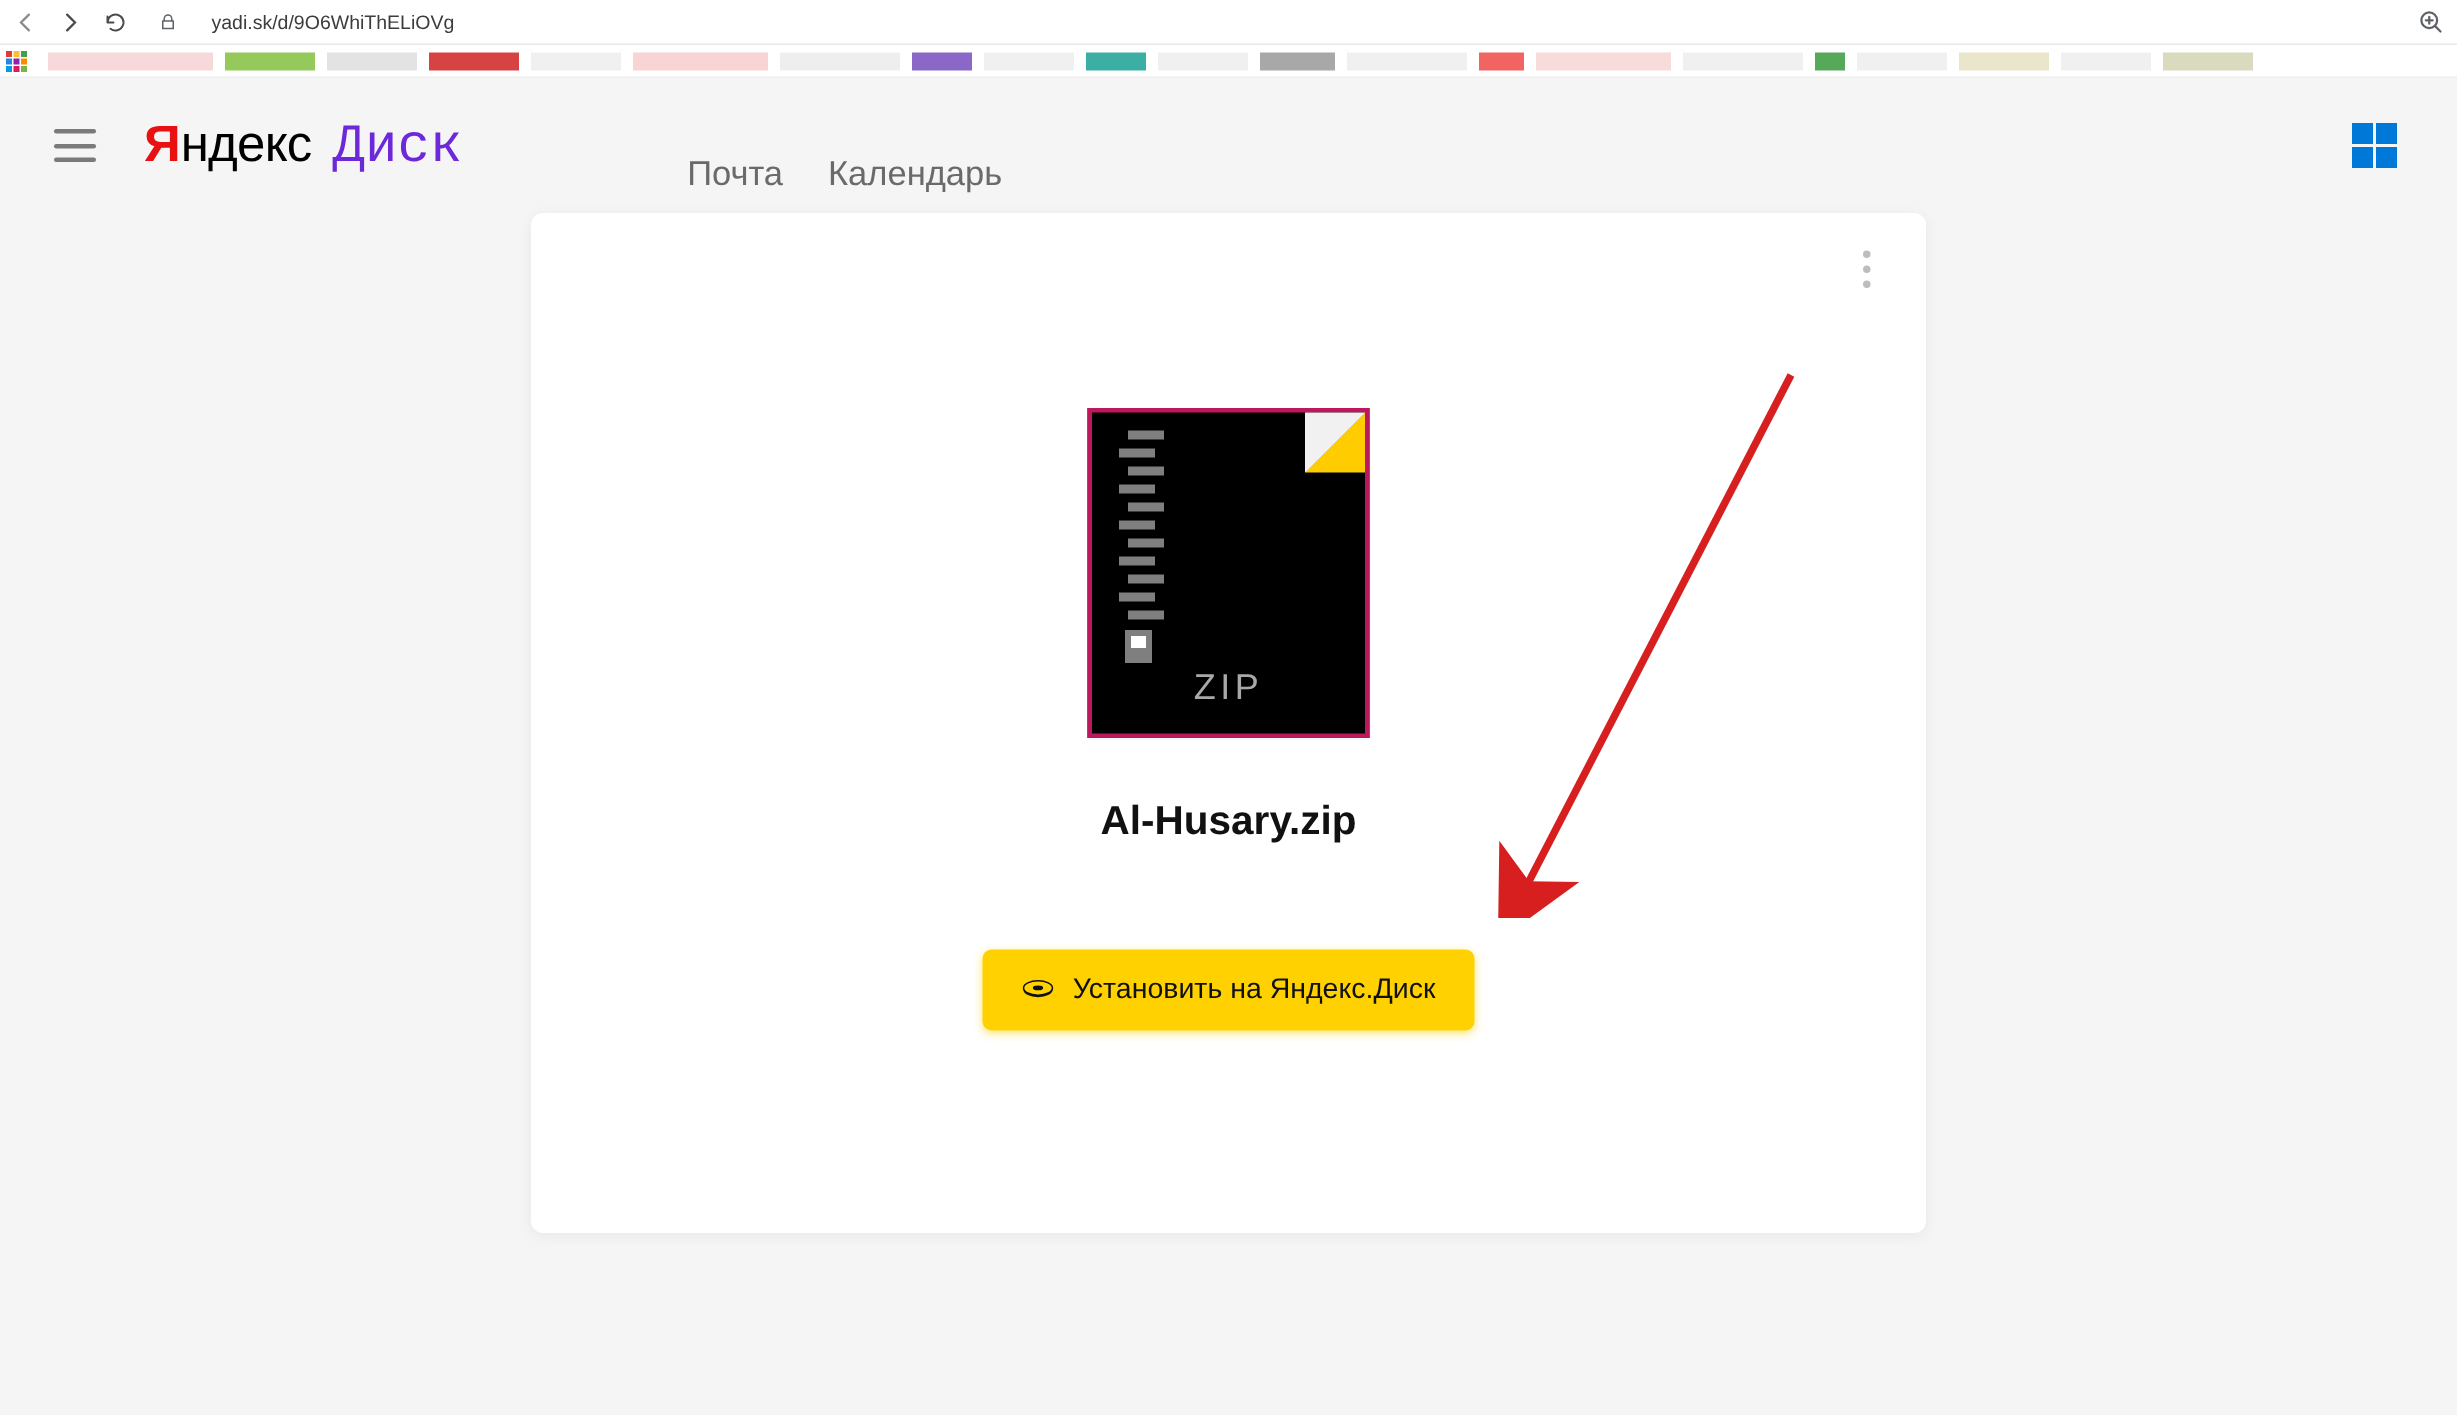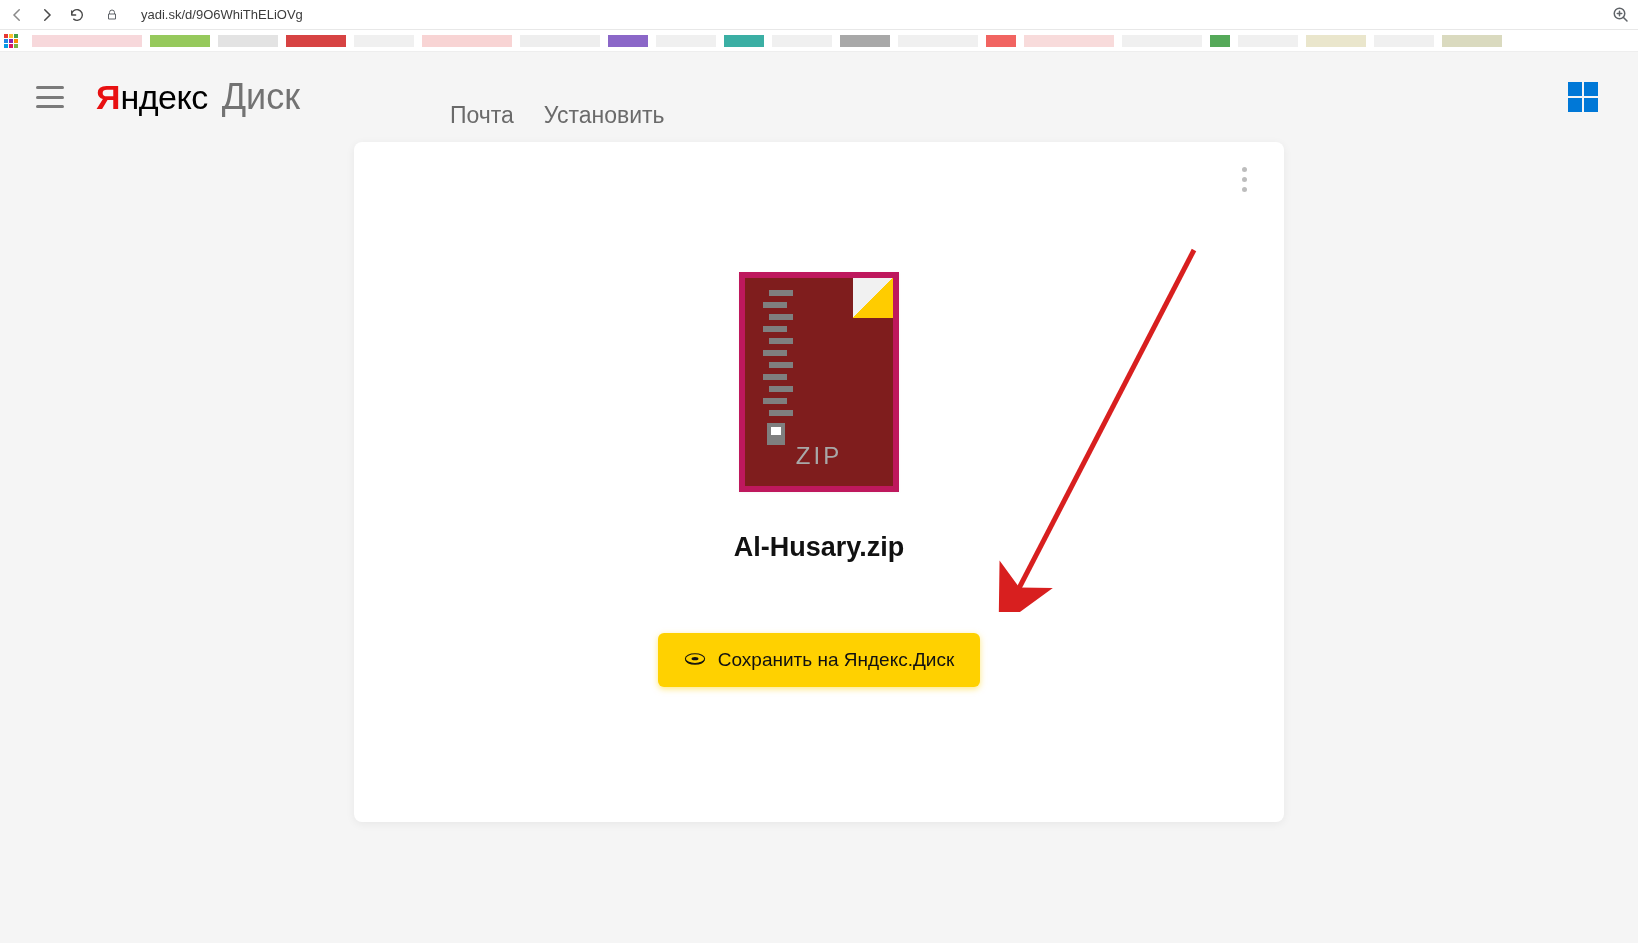--- a/index.html
+++ b/index.html
@@ -75,21 +75,21 @@
   }
   .hamburger div { height: 3px; background: currentColor; border-radius: 2px; }
 
   .logo {
     display: flex; align-items: baseline; gap: 6px;
     font-size: 34px; font-weight: 400;
     cursor: pointer;
   }
   .logo .y-red { color: #e81011; font-weight: 700; }
   .logo .y-black { color: #000; font-weight: 400; letter-spacing: -0.5px; }
-  .logo .disk { color: #737373; font-weight: 300; font-family: Liberation Sans, sans-serif; font-style: normal; margin-left: 8px; font-size: 36px; }
+  .logo .disk { color: #6d28d9; font-weight: 300; font-family: Liberation Mono, monospace; font-style: normal; margin-left: 8px; font-size: 36px; }
 
   .nav-links {
     margin-left: 150px;
     display: flex; gap: 30px;
     font-size: 23px;
     color: #6a6a6a;
     margin-top: 36px;
   }
   .nav-links a { color: #6a6a6a; text-decoration: none; cursor: pointer; }
 
@@ -122,23 +122,23 @@
     display: flex; flex-direction: column; align-items: center; justify-content: center; gap: 5px;
     cursor: pointer;
   }
   .more-btn span { width: 5px; height: 5px; background: #bdbdbd; border-radius: 50%; }
 
   .file-area {
     display: flex; flex-direction: column; align-items: center;
     padding-top: 110px;
   }
   .file-icon {
-    width: 160px; height: 220px;
-    background: #7f1d1d;
-    border: 6px solid #be185d;
+    width: 188px; height: 220px;
+    background: #000000;
+    border: 3px solid #be185d;
     position: relative;
     box-shadow: 0 1px 3px rgba(0,0,0,0.04);
   }
   .file-icon .corner {
     position: absolute; top: 0; right: 0;
     width: 40px; height: 40px;
     background: linear-gradient(135deg, transparent 0%, transparent 50%, #ffcc00 50%, #ffcc00 100%);
   }
   .file-icon .corner::after{
     content:'';
@@ -287,21 +287,21 @@
         <div></div>
     </div>
     <div class="logo">
       <span>
         <span class="y-red">Я</span><span class="y-black">ндекс</span>
       </span>
       <span class="disk">Диск</span>
     </div>
     <div class="nav-links">
       <a>Почта</a>
-      <a>Установить</a>
+      <a>Календарь</a>
     </div>
     <div class="install-link">
       <div class="win-logo">
         <span></span>
           <span></span>
           <span></span>
           <span></span>
       </div>
     </div>
   </div>
@@ -337,21 +337,21 @@
 
       <div class="actions">
         <button class="btn btn-primary">
           <span class="disk-ico">
             <svg viewBox="0 0 32 20">
                 <ellipse cx="16" cy="10" rx="14" ry="7" fill="#111"></ellipse>
                 <ellipse cx="16" cy="8" rx="14" ry="7" fill="#ffd100" stroke="#111" stroke-width="1.5"></ellipse>
                 <ellipse cx="16" cy="8" rx="5" ry="2.3" fill="#111"></ellipse>
               </svg>
           </span>
-          <span>Сохранить на Яндекс.Диск</span>
+          <span>Установить на Яндекс.Диск</span>
         </button>
       </div>
     </div>
 
     <svg class="annot-arrow" viewBox="0 0 220 370">
       <defs>
         <marker id="ahead" markerWidth="14" markerHeight="14" refX="4" refY="6" orient="auto">
           <path d="M0,0 L12,6 L0,12 L3,6 Z" fill="#d81f1f"></path>
         </marker>
       </defs>

